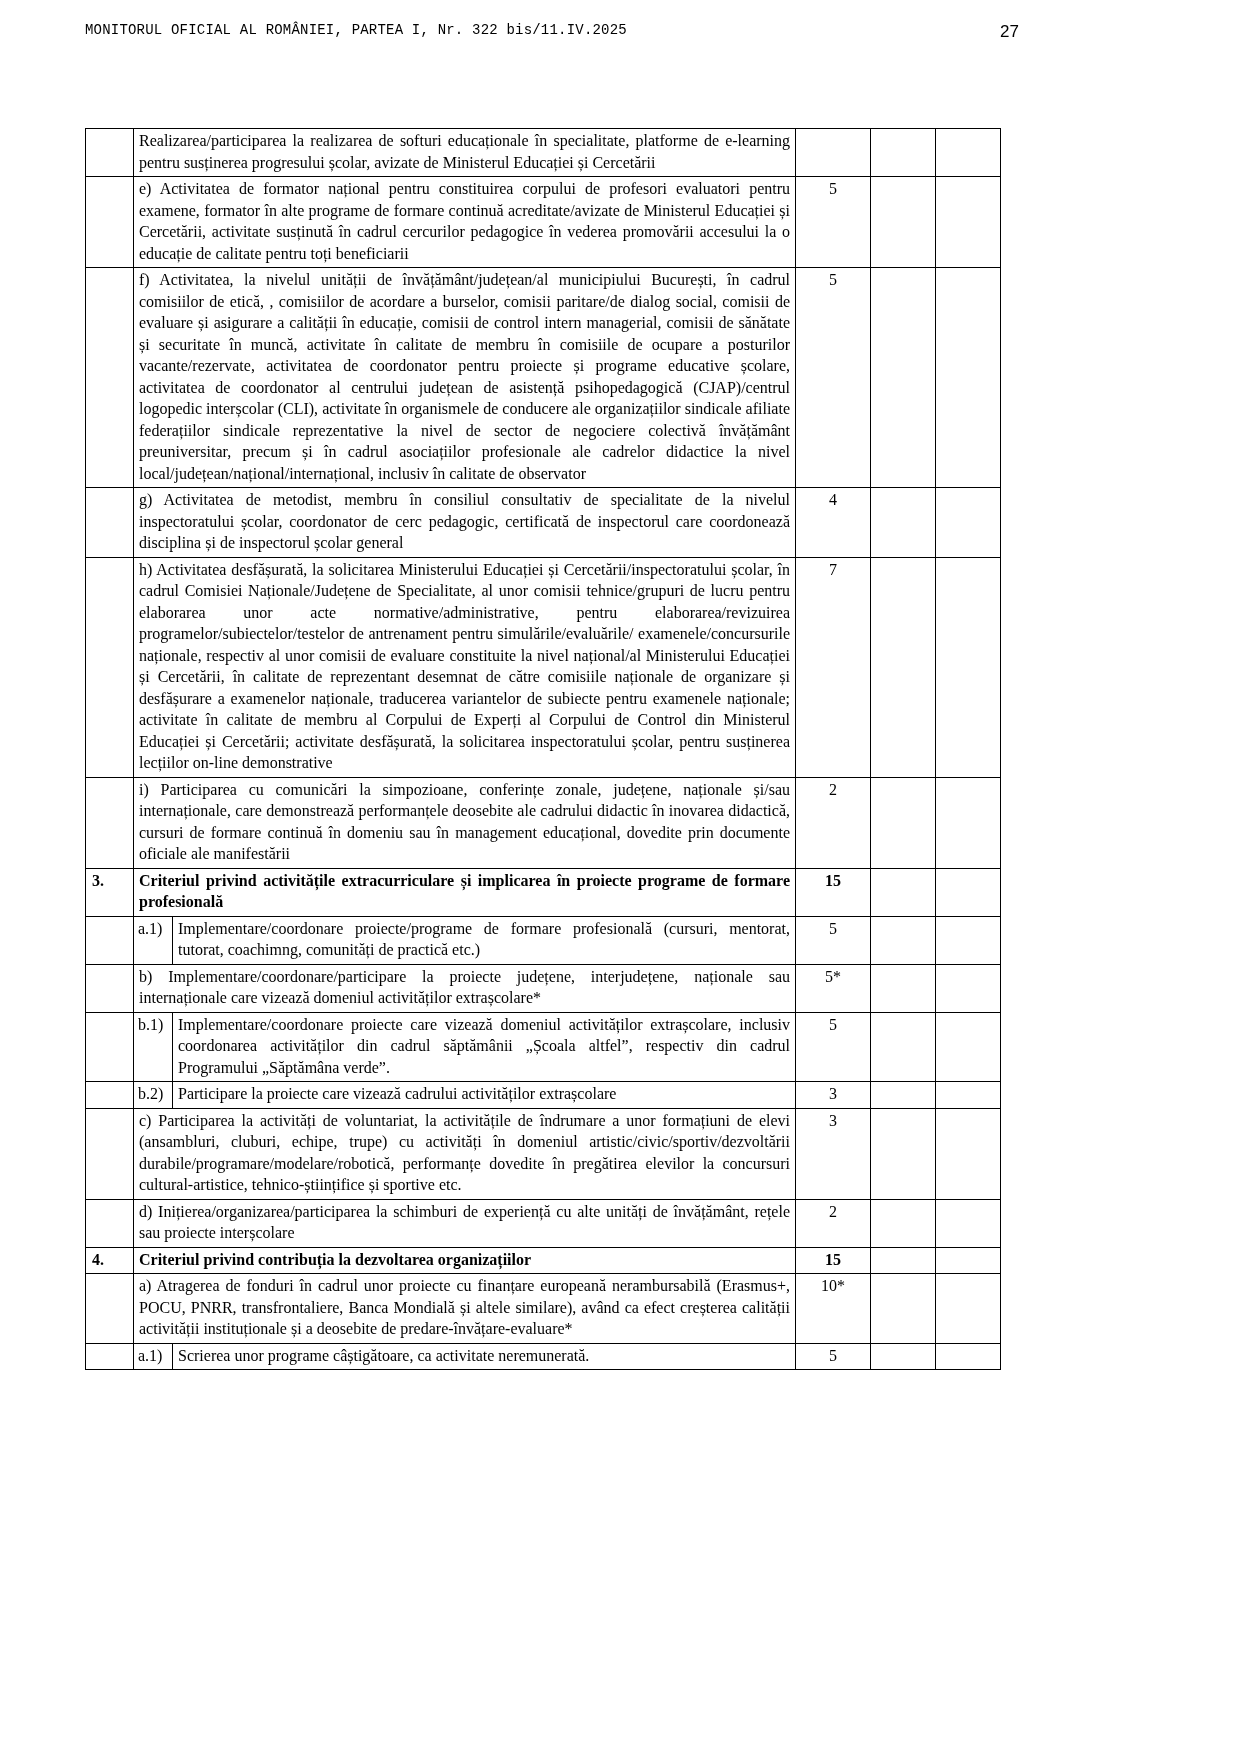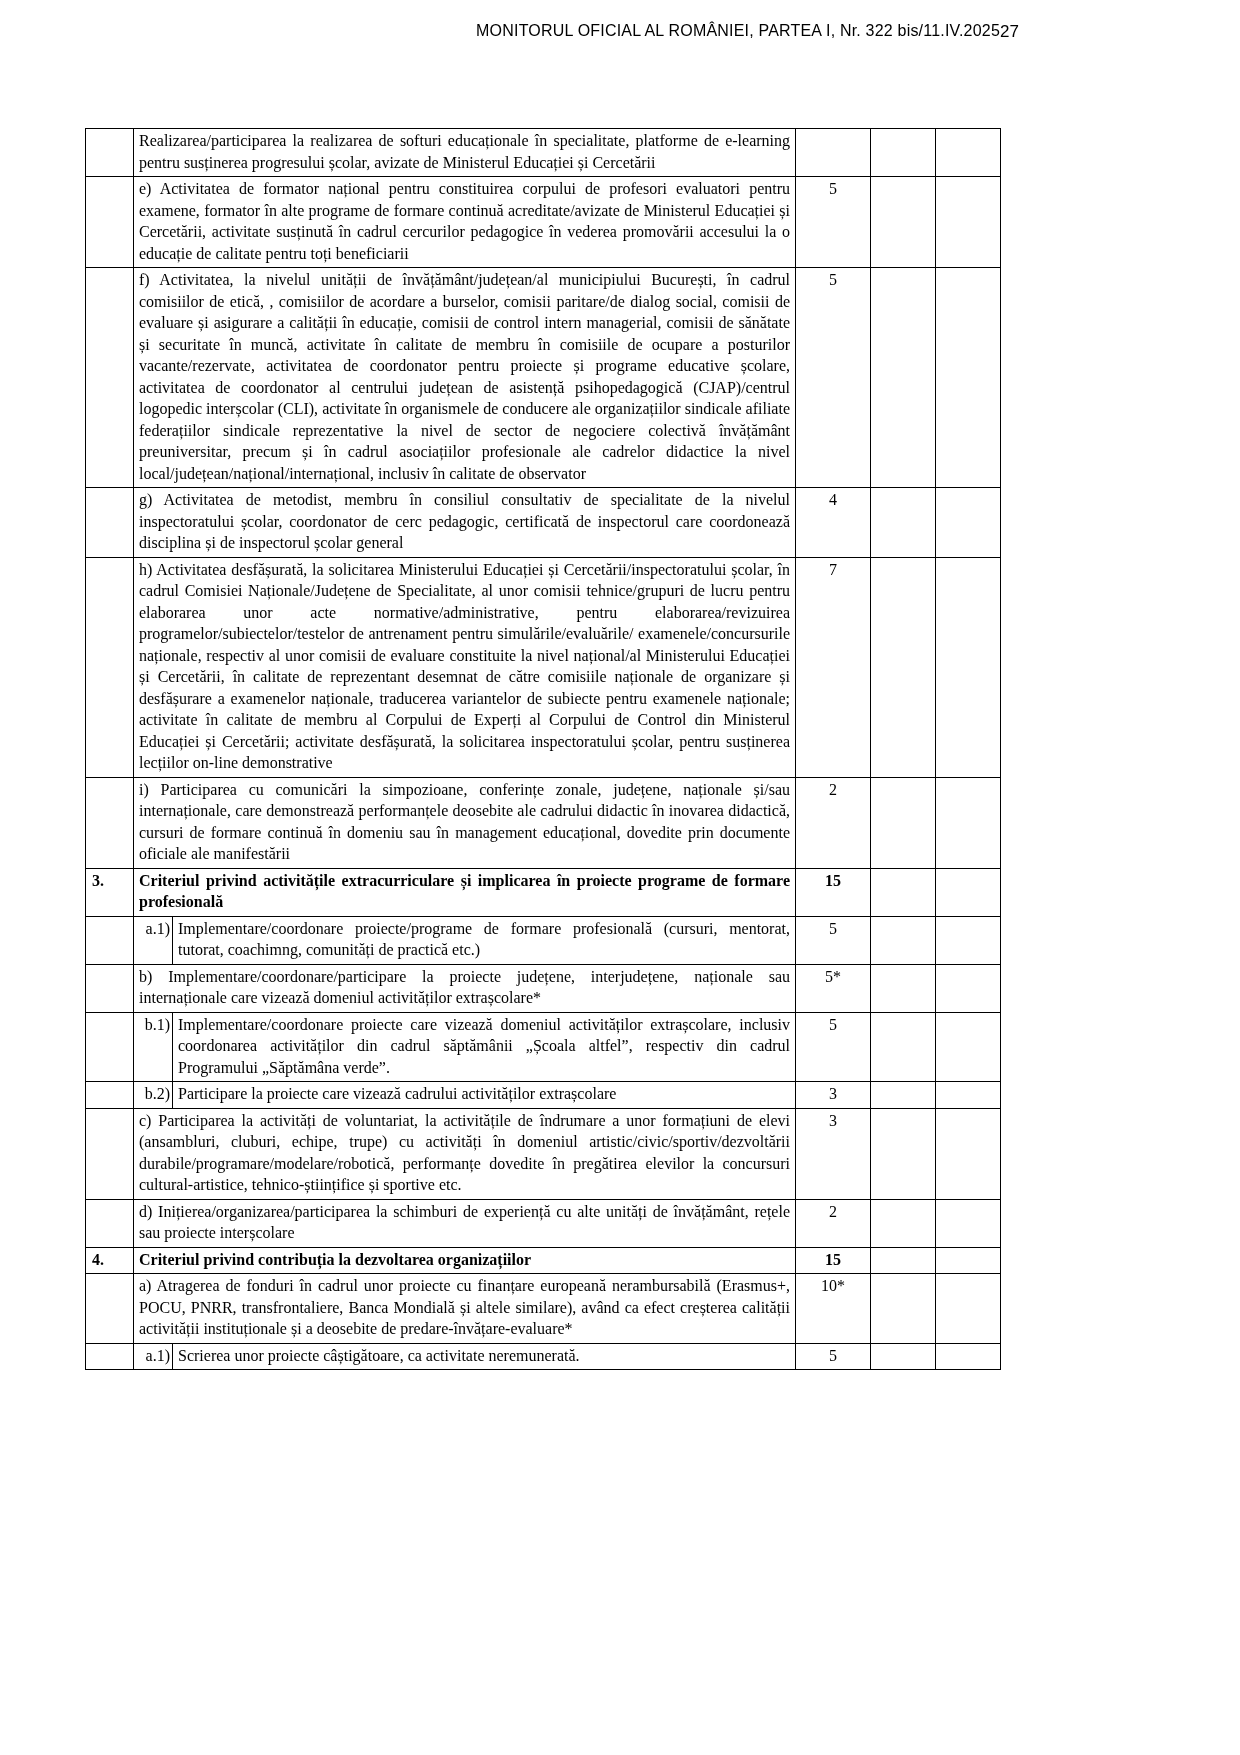--- a/index.html
+++ b/index.html
@@ -12,23 +12,23 @@
     font-family: "Liberation Serif", serif;
     color: #000000;
     margin: 0 auto;
     overflow: hidden;
   }
   .page-header {
     position: absolute;
     top: 22px;
     left: 85px;
     width: 915px;
-    text-align: right;
-    font-family: Liberation Sans, sans-serif;
-    font-size: 16px;
+    text-align: left;
+    font-family: Liberation Mono, monospace;
+    font-size: 14px;
     letter-spacing: 0.2px;
     color: #000000;
   }
   .page-number {
     position: absolute;
     top: 22px;
     left: 1000px;
     font-family: "Liberation Sans", sans-serif;
     font-size: 17px;
     color: #000000;
@@ -53,21 +53,21 @@
   .col-points{ width: 75px; }
   .col-e1    { width: 65px; }
   .col-e2    { width: 65px; }
   .cell-num {
     text-align: left;
     padding: 1px 2px 2px 6px;
     font-weight: bold;
   }
   .cell-sub {
     padding: 1px 2px 2px 4px;
-    text-align: right;
+    text-align: left;
   }
   .cell-text {
     padding: 1px 5px 3px 5px;
     text-align: justify;
   }
   .cell-points {
     text-align: center;
     padding: 1px 2px 2px 2px;
   }
   .cell-empty { padding: 1px 2px; }
@@ -196,20 +196,20 @@
         <tr>
           <td class="cell-num"></td>
           <td class="cell-text" colspan="2">a) Atragerea de fonduri în cadrul unor proiecte cu finanțare europeană nerambursabilă (Erasmus+, POCU, PNRR, transfrontaliere, Banca Mondială și altele similare), având ca efect creșterea calității activității instituționale și a deosebite de predare-învățare-evaluare*</td>
           <td class="cell-points">10*</td>
           <td class="cell-empty"></td>
           <td class="cell-empty"></td>
         </tr>
         <tr>
           <td class="cell-num"></td>
           <td class="cell-sub">a.1)</td>
-          <td class="cell-text">Scrierea unor proiecte câștigătoare, ca activitate neremunerată.</td>
+          <td class="cell-text">Scrierea unor programe câștigătoare, ca activitate neremunerată.</td>
           <td class="cell-points">5</td>
           <td class="cell-empty"></td>
           <td class="cell-empty"></td>
         </tr>
       </tbody>
   </table>
 </div>
 
 </body></html>

